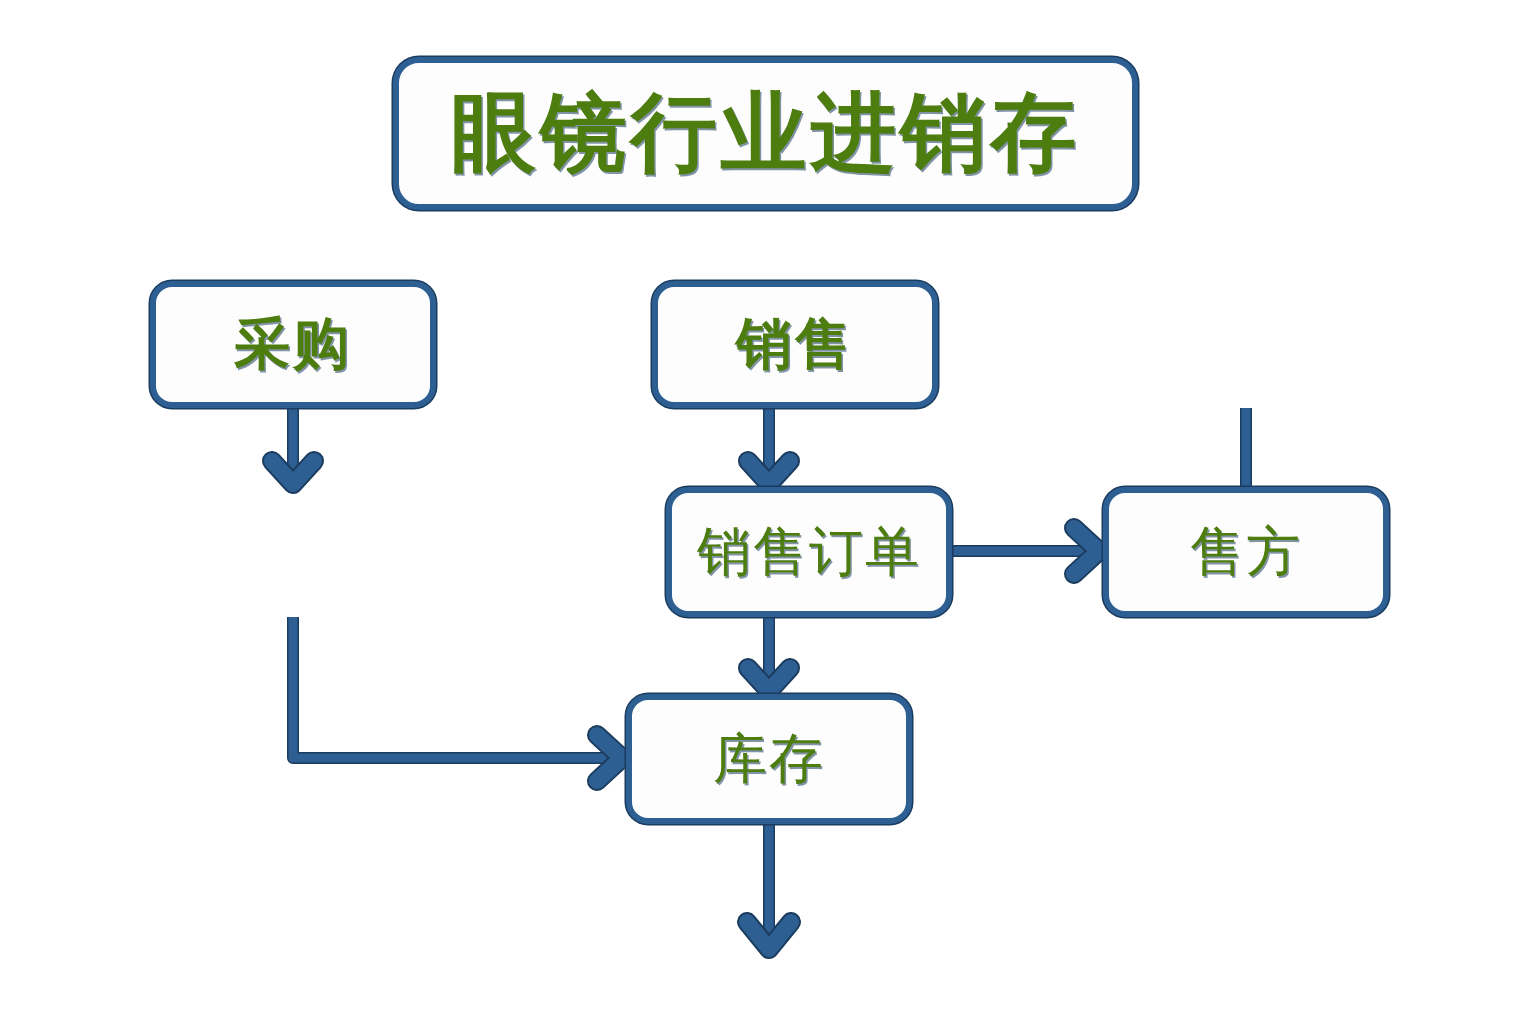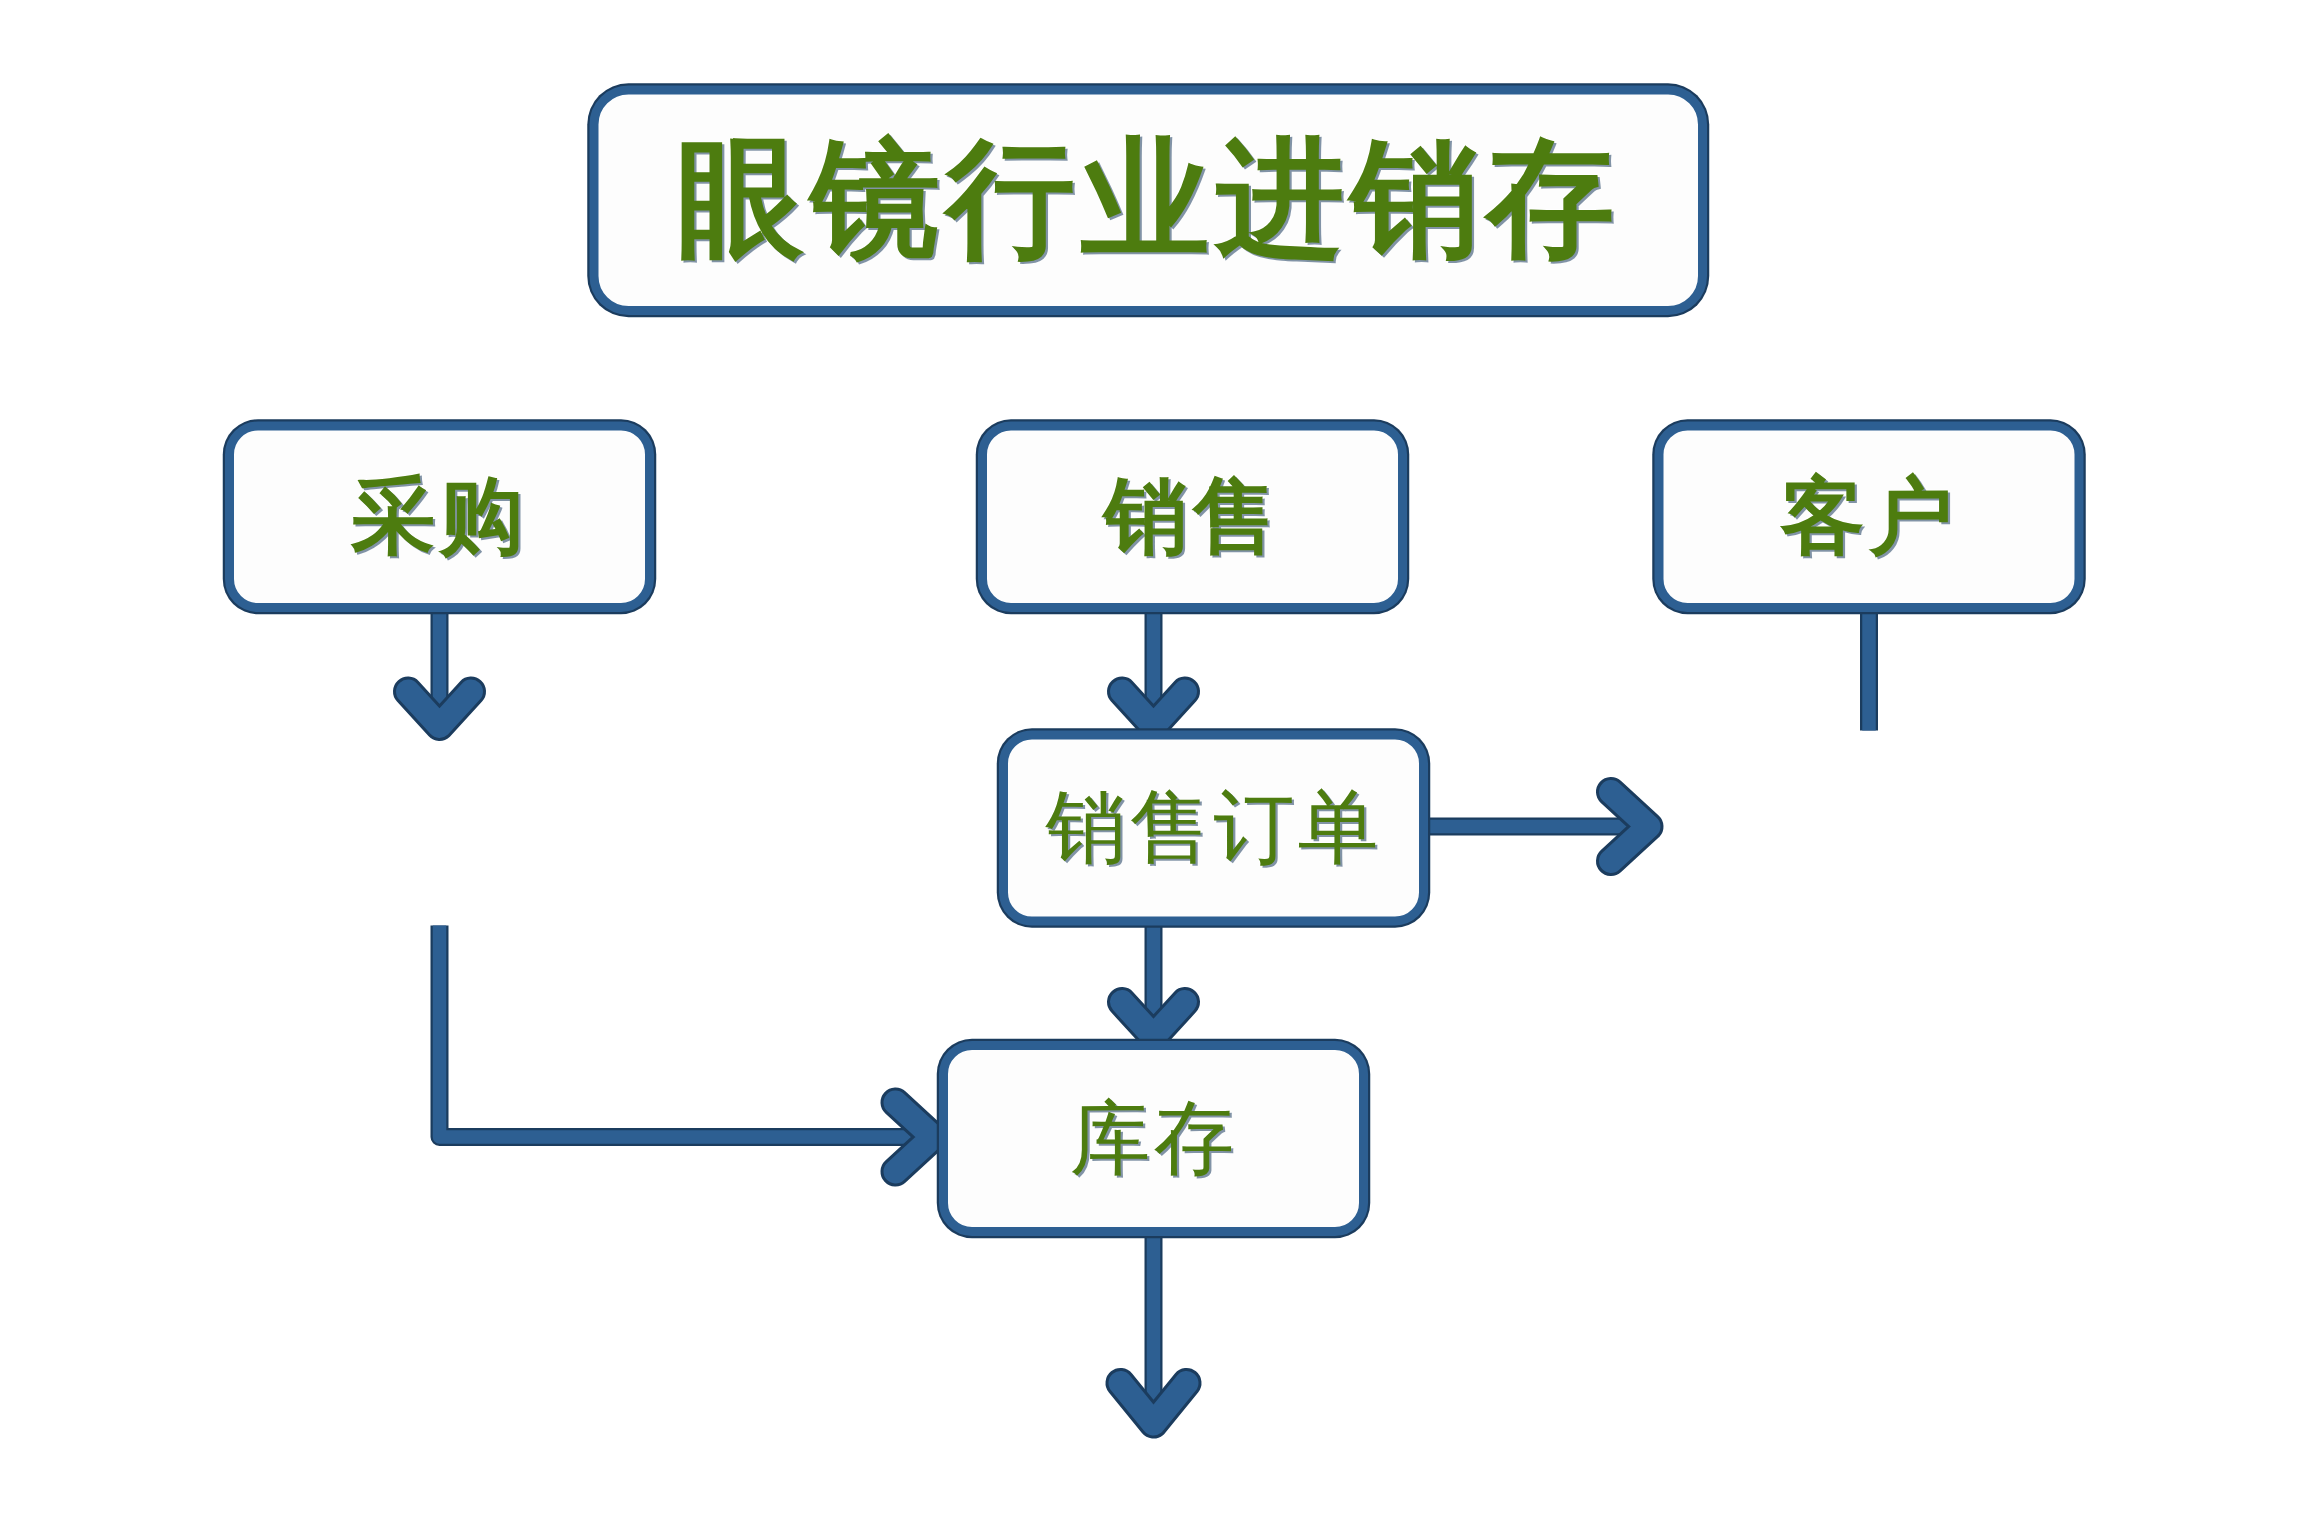--- a/index.html
+++ b/index.html
@@ -151,27 +151,27 @@
   </div>
 
   <div class="node strong" style="left:150px; top:281px; width:286px; height:127px;">
     <span>采购</span>
   </div>
 
   <div class="node strong" style="left:652px; top:281px; width:286px; height:127px;">
     <span>销售</span>
   </div>
 
-  <div class="node strong" style="left:1103px; top:281px; width:286px; height:127px;">
-    <span>客户</span>
-  </div>
 
 
   <div class="node plain" style="left:626px; top:487px; width:286px; height:130px;margin-left:40px;">
     <span>销售订单</span>
   </div>
 
+  <div class="node plain" style="left:1103px; top:487px; width:286px; height:130px;">
+    <span>售方</span>
+  </div>
 
   <div class="node plain" style="left:626px; top:694px; width:286px; height:130px;">
     <span>库存</span>
   </div>
 
 </div>
 
 </body></html>

